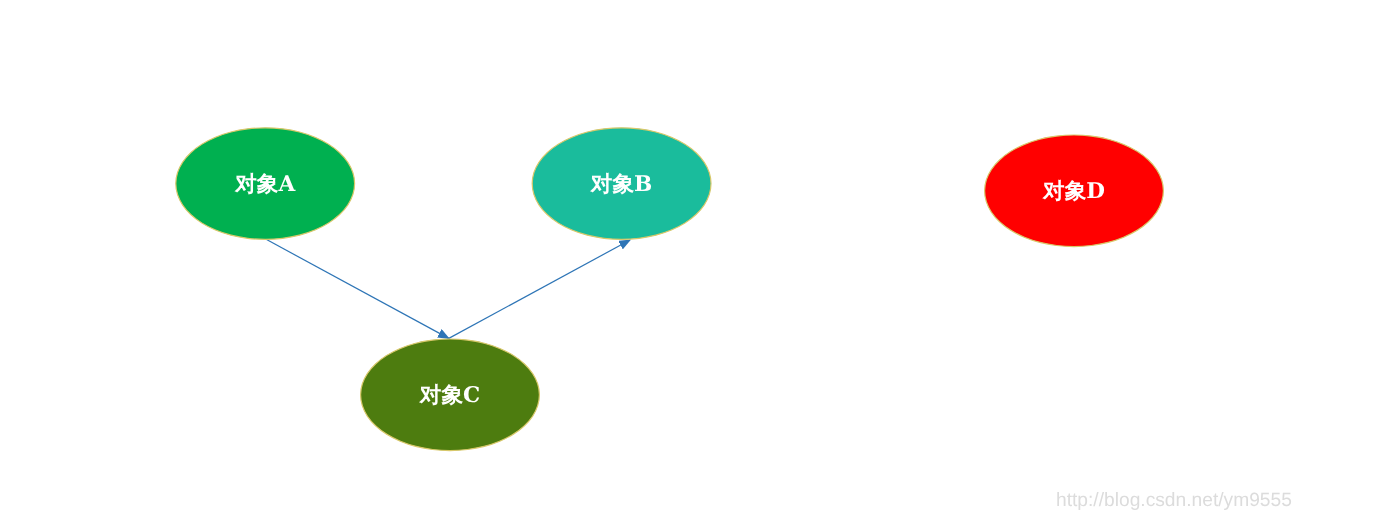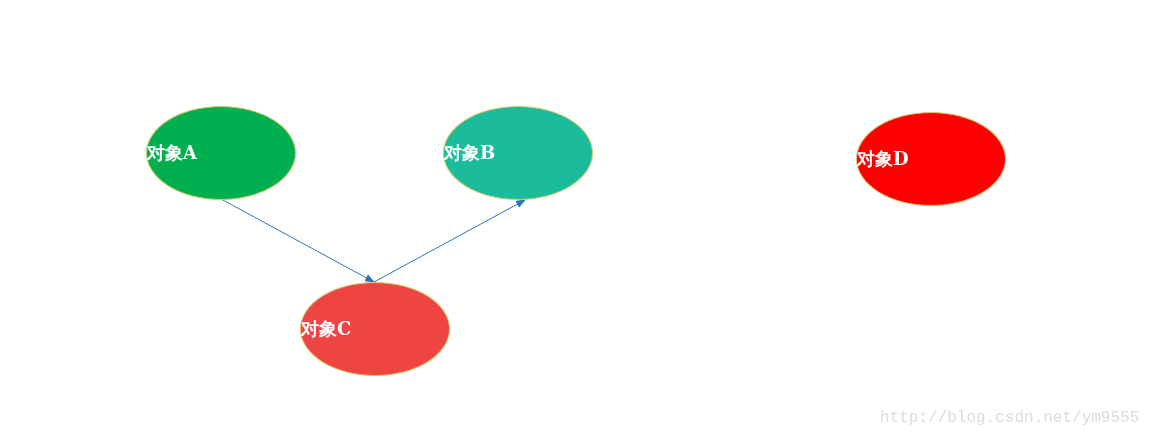--- a/index.html
+++ b/index.html
@@ -1,20 +1,20 @@
 <!DOCTYPE html>
 <html><head>
   <meta charset="utf-8">
   <style>
     html, body { margin: 0; padding: 0; background: #ffffff; }
     body { width: 1160px; height: 440px; position: relative; overflow: hidden; font-family: "DejaVu Serif", serif; }
-    .node { position: absolute; border-radius: 50%; display: flex; align-items: center; justify-content: flex-start; box-sizing: border-box; border: 1px solid #d8c86a; }
+    .node { position: absolute; border-radius: 50%; display: flex; align-items: center; justify-content: center; box-sizing: border-box; border: 1px solid #d8c86a; }
     .node-label { color: #ffffff; font-size: 18px; font-weight: bold; font-family: "DejaVu Serif", "Liberation Serif", serif; white-space: nowrap; }
     svg.edges { position: absolute; left: 0; top: 0; width: 1160px; height: 440px; }
-    .watermark { position: absolute; left: 880px; top: 409px; font-family: Liberation Mono, monospace; font-size: 16px; color: #dcdcdc; letter-spacing: 0px; }
+    .watermark { position: absolute; left: 880px; top: 409px; font-family: Liberation Sans, sans-serif; font-size: 16px; color: #dcdcdc; letter-spacing: 0px; }
   </style>
 </head>
 <body>
 
 <svg class="edges" viewBox="0 0 1160 440">
   <defs>
     <marker id="arrow" markerWidth="10" markerHeight="8" refX="9" refY="4" orient="auto" markerUnits="userSpaceOnUse">
       <path d="M0,0 L10,4 L0,8 Z" fill="#2e75b6"></path>
     </marker>
   </defs>
@@ -23,21 +23,21 @@
 </svg>
 
 <div class="node" style="left:146px; top:106px; width:150px; height:94px; background:#00b050;">
   <span class="node-label">对象A</span>
 </div>
 
 <div class="node" style="left:443px; top:106px; width:150px; height:94px; background:#1abc9c;">
   <span class="node-label">对象B</span>
 </div>
 
-<div class="node" style="left:300px; top:282px; width:150px; height:94px; background:#ef4444;">
+<div class="node" style="left:300px; top:282px; width:150px; height:94px; background:#4d7c0f;">
   <span class="node-label">对象C</span>
 </div>
 
-<div class="node" style="left:856px; top:112px; width:150px; height:94px; background:#ff0000;">
+<div class="node" style="left:820px; top:112px; width:150px; height:94px; background:#ff0000;">
   <span class="node-label">对象D</span>
 </div>
 
 <div class="watermark">http://blog.csdn.net/ym9555</div>
 
 </body></html>

